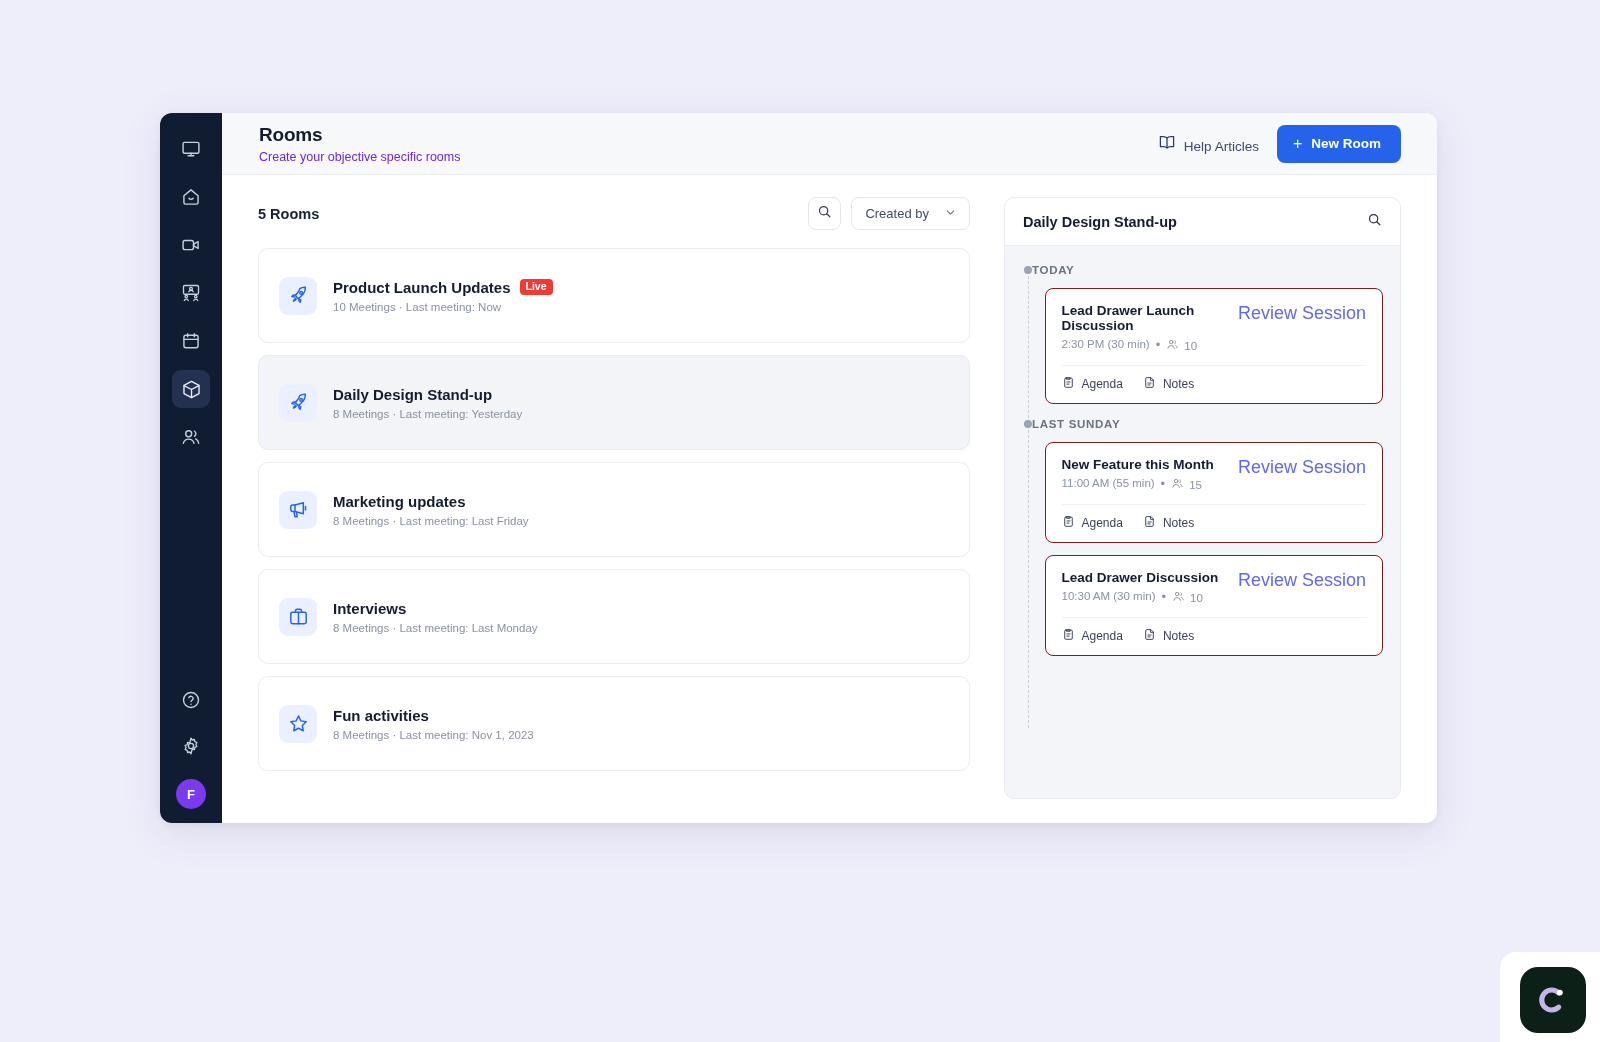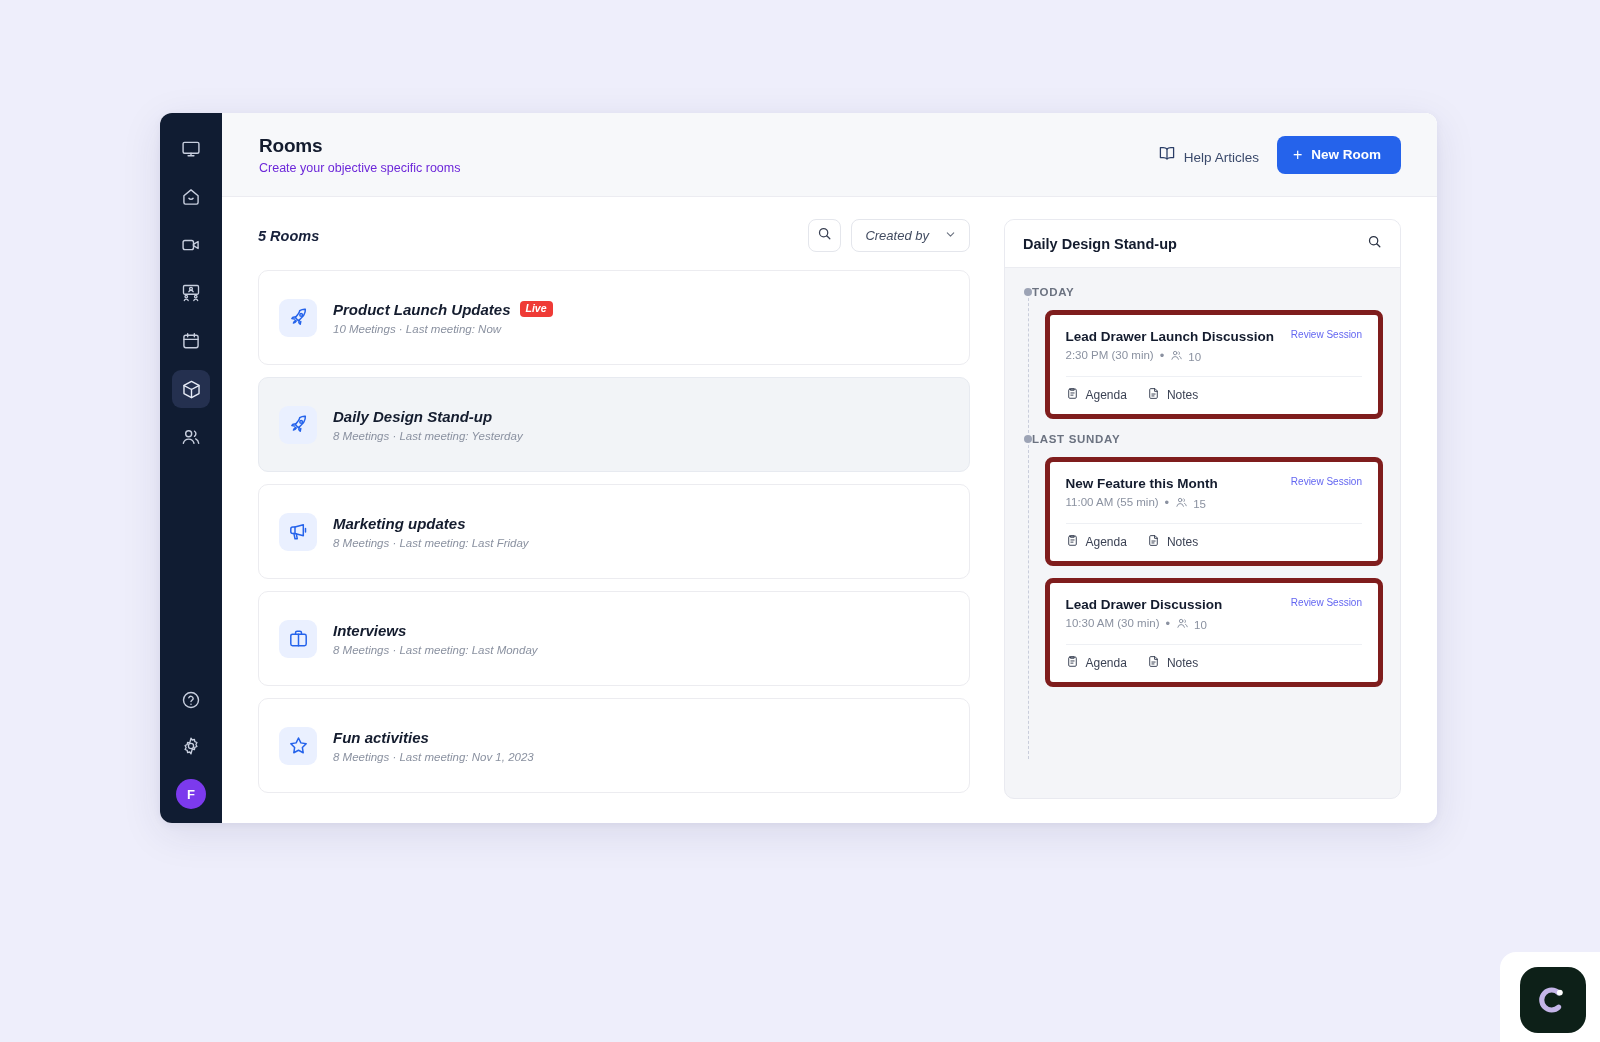--- a/index.html
+++ b/index.html
@@ -51,21 +51,21 @@
     display: flex; align-items: center; justify-content: center;
     font-size: 13px; font-weight: bold;
     margin-top: 6px;
     cursor: pointer;
   }
 
   
   .main { flex: 1; display: flex; flex-direction: column; min-width: 0; background: #fff; }
 
   .topbar {
-    height: 84px;
+    height: 62px;
     background: #f7f8fa;
     border-bottom: 1px solid #ececf1;
     display: flex; align-items: center;
     padding: 0 36px 0 37px;
   }
   .topbar-titles { flex: 1; }
   .page-title { font-size: 19px; font-weight: bold; color: #141c2e; letter-spacing: -0.2px; }
   .page-sub { font-size: 12.5px; color: #6d28d9; margin-top: 4px; }
   .help-link {
     display: flex; align-items: flex-end; gap: 8px;
@@ -78,21 +78,21 @@
     font-size: 13.5px; font-weight: bold;
     border: none; border-radius: 8px;
     padding: 11px 20px 11px 16px;
     cursor: pointer;
   }
   .plus { font-size: 16px; line-height: 1; font-weight: normal; }
 
   
   .content { flex: 1; display: flex; min-height: 0; }
 
-  .rooms-col { flex: 1; padding: 22px 22px 12px 36px; min-width: 0; font-style: italic; }
+  .rooms-col { flex: 1; padding: 22px 22px 12px 36px; min-width: 0; }
   .rooms-head { display: flex; align-items: center; margin-bottom: 18px; }
   .rooms-count { font-size: 14.5px; font-weight: bold; color: #17203a; flex: 1; }
   .icon-btn {
     width: 33px; height: 33px;
     border: 1px solid #e4e6ec; border-radius: 8px;
     background: #fff; color: #3b4254;
     display: flex; align-items: center; justify-content: center;
     cursor: pointer; margin-right: 10px;
   }
   .select-btn {
@@ -159,32 +159,32 @@
     border-left: 1px dashed #c9cddb;
     margin-left: 3.5px;
     padding-left: 16px;
     padding-top: 12px;
     padding-bottom: 2px;
   }
   .tl-body.tail { padding-bottom: 60px; }
 
   .session-card {
     background: #fff;
-    border: 5px solid #7f1d1d;
+    border: 1px solid #7f1d1d;
     border-radius: 8px;
     padding: 14px 16px 11px;
     margin-bottom: 12px;
   }
   .session-top { display: flex; align-items: flex-start; }
   .session-main { flex: 1; min-width: 0; }
   .session-title { font-size: 13.5px; font-weight: bold; color: #141c2e; }
   .session-meta { font-size: 11.5px; color: #8a91a0; margin-top: 5px; display: flex; gap: 6px; }
   .sep-dot { color: #8a91a0; font-size: 13px; line-height: 1; }
   .attendees { display: inline-flex; align-items: center; gap: 5px; }
-  .review-link { font-size: 10px; color: #6366f1; cursor: pointer; white-space: nowrap; padding-left: 10px; }
+  .review-link { font-size: 18px; color: #6366f1; cursor: pointer; white-space: nowrap; padding-left: 10px; }
   .session-divider { border-top: 1px solid #eef0f4; margin: 12px 0 0; }
   .session-actions { display: flex; gap: 20px; padding-top: 10px; }
   .session-action { display: flex; align-items: center; gap: 7px; font-size: 12px; color: #3b4254; cursor: pointer; }
 
   
   .watermark {
     position: absolute;
     right: 0; bottom: 0;
     width: 100px; height: 90px;
     background: #fff;

